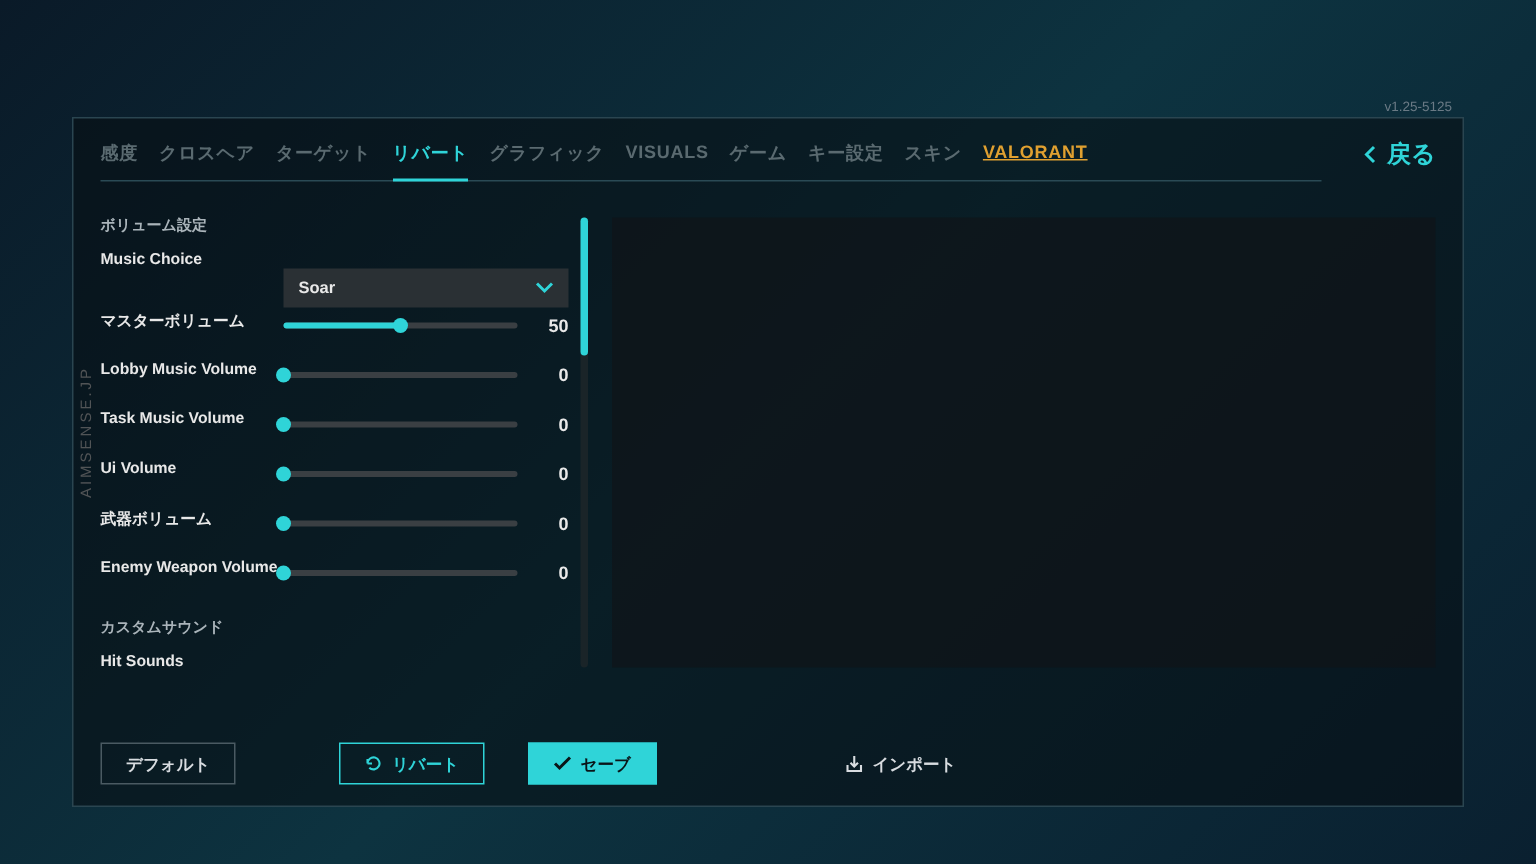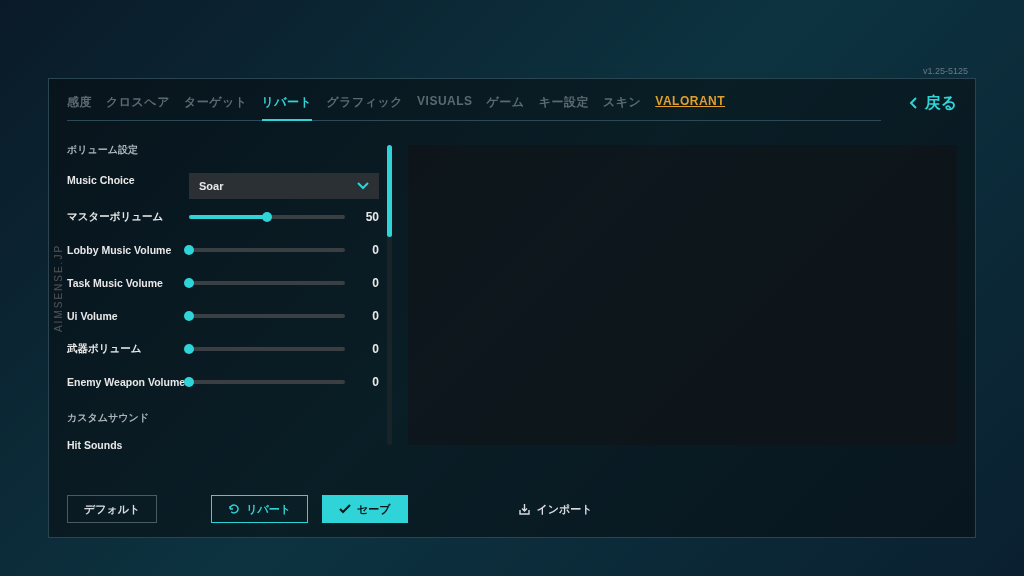--- a/index.html
+++ b/index.html
@@ -118,21 +118,20 @@
     margin-top: 6px;
   }
   .section-title {
     font-size: 10px;
     color: #aab4ba;
     margin: 4px 0 10px 0;
     font-weight: 700;
   }
   .row {
     display: flex;
-    align-items: center;
     margin-bottom: 13px;
     height: 20px;
   }
   .row-label {
     width: 122px;
     font-size: 10.5px;
     font-weight: 700;
     color: #e8e8e8;
   }
   .select {
@@ -188,21 +187,21 @@
     width: 22px;
     text-align: right;
     font-size: 12px;
     font-weight: 700;
     color: #e8e8e8;
   }
   .footer {
     display: flex;
     align-items: center;
     padding: 14px 18px 14px 18px;
-    gap: 14px;
+    gap: 29px;
   }
   .btn {
     height: 28px;
     padding: 0 16px;
     display: flex;
     align-items: center;
     gap: 6px;
     font-size: 11px;
     font-weight: 700;
     cursor: pointer;

